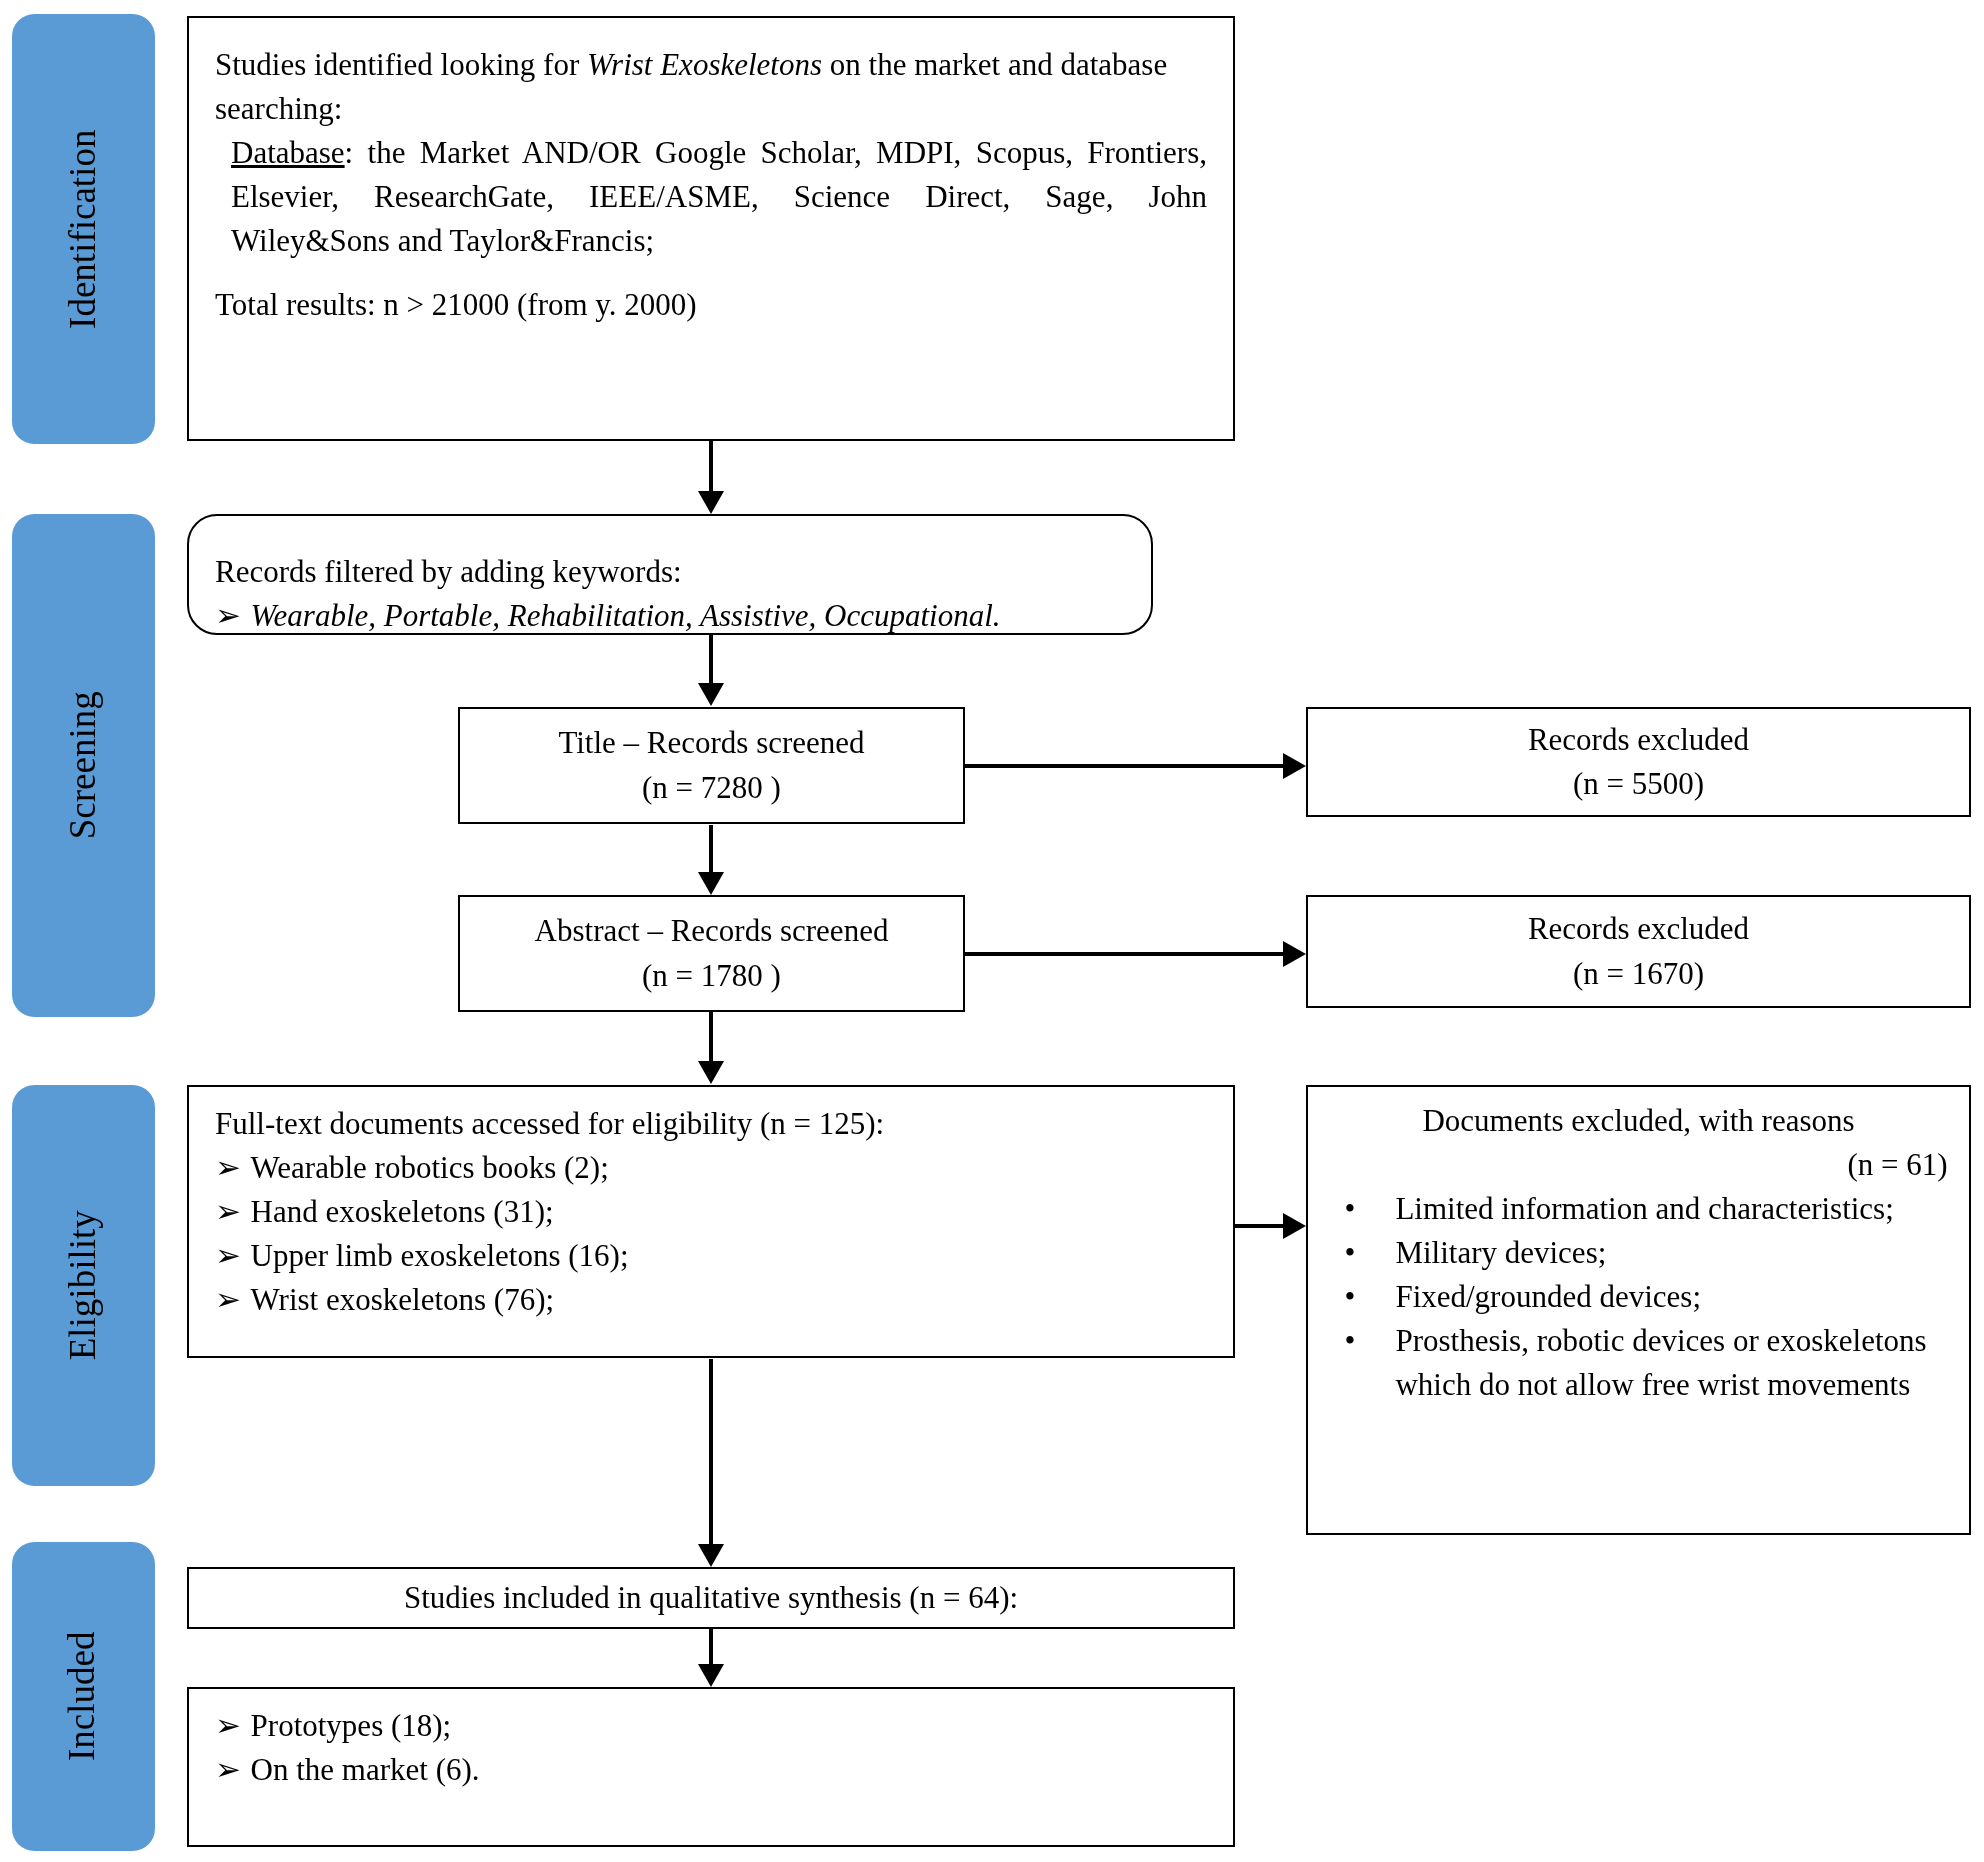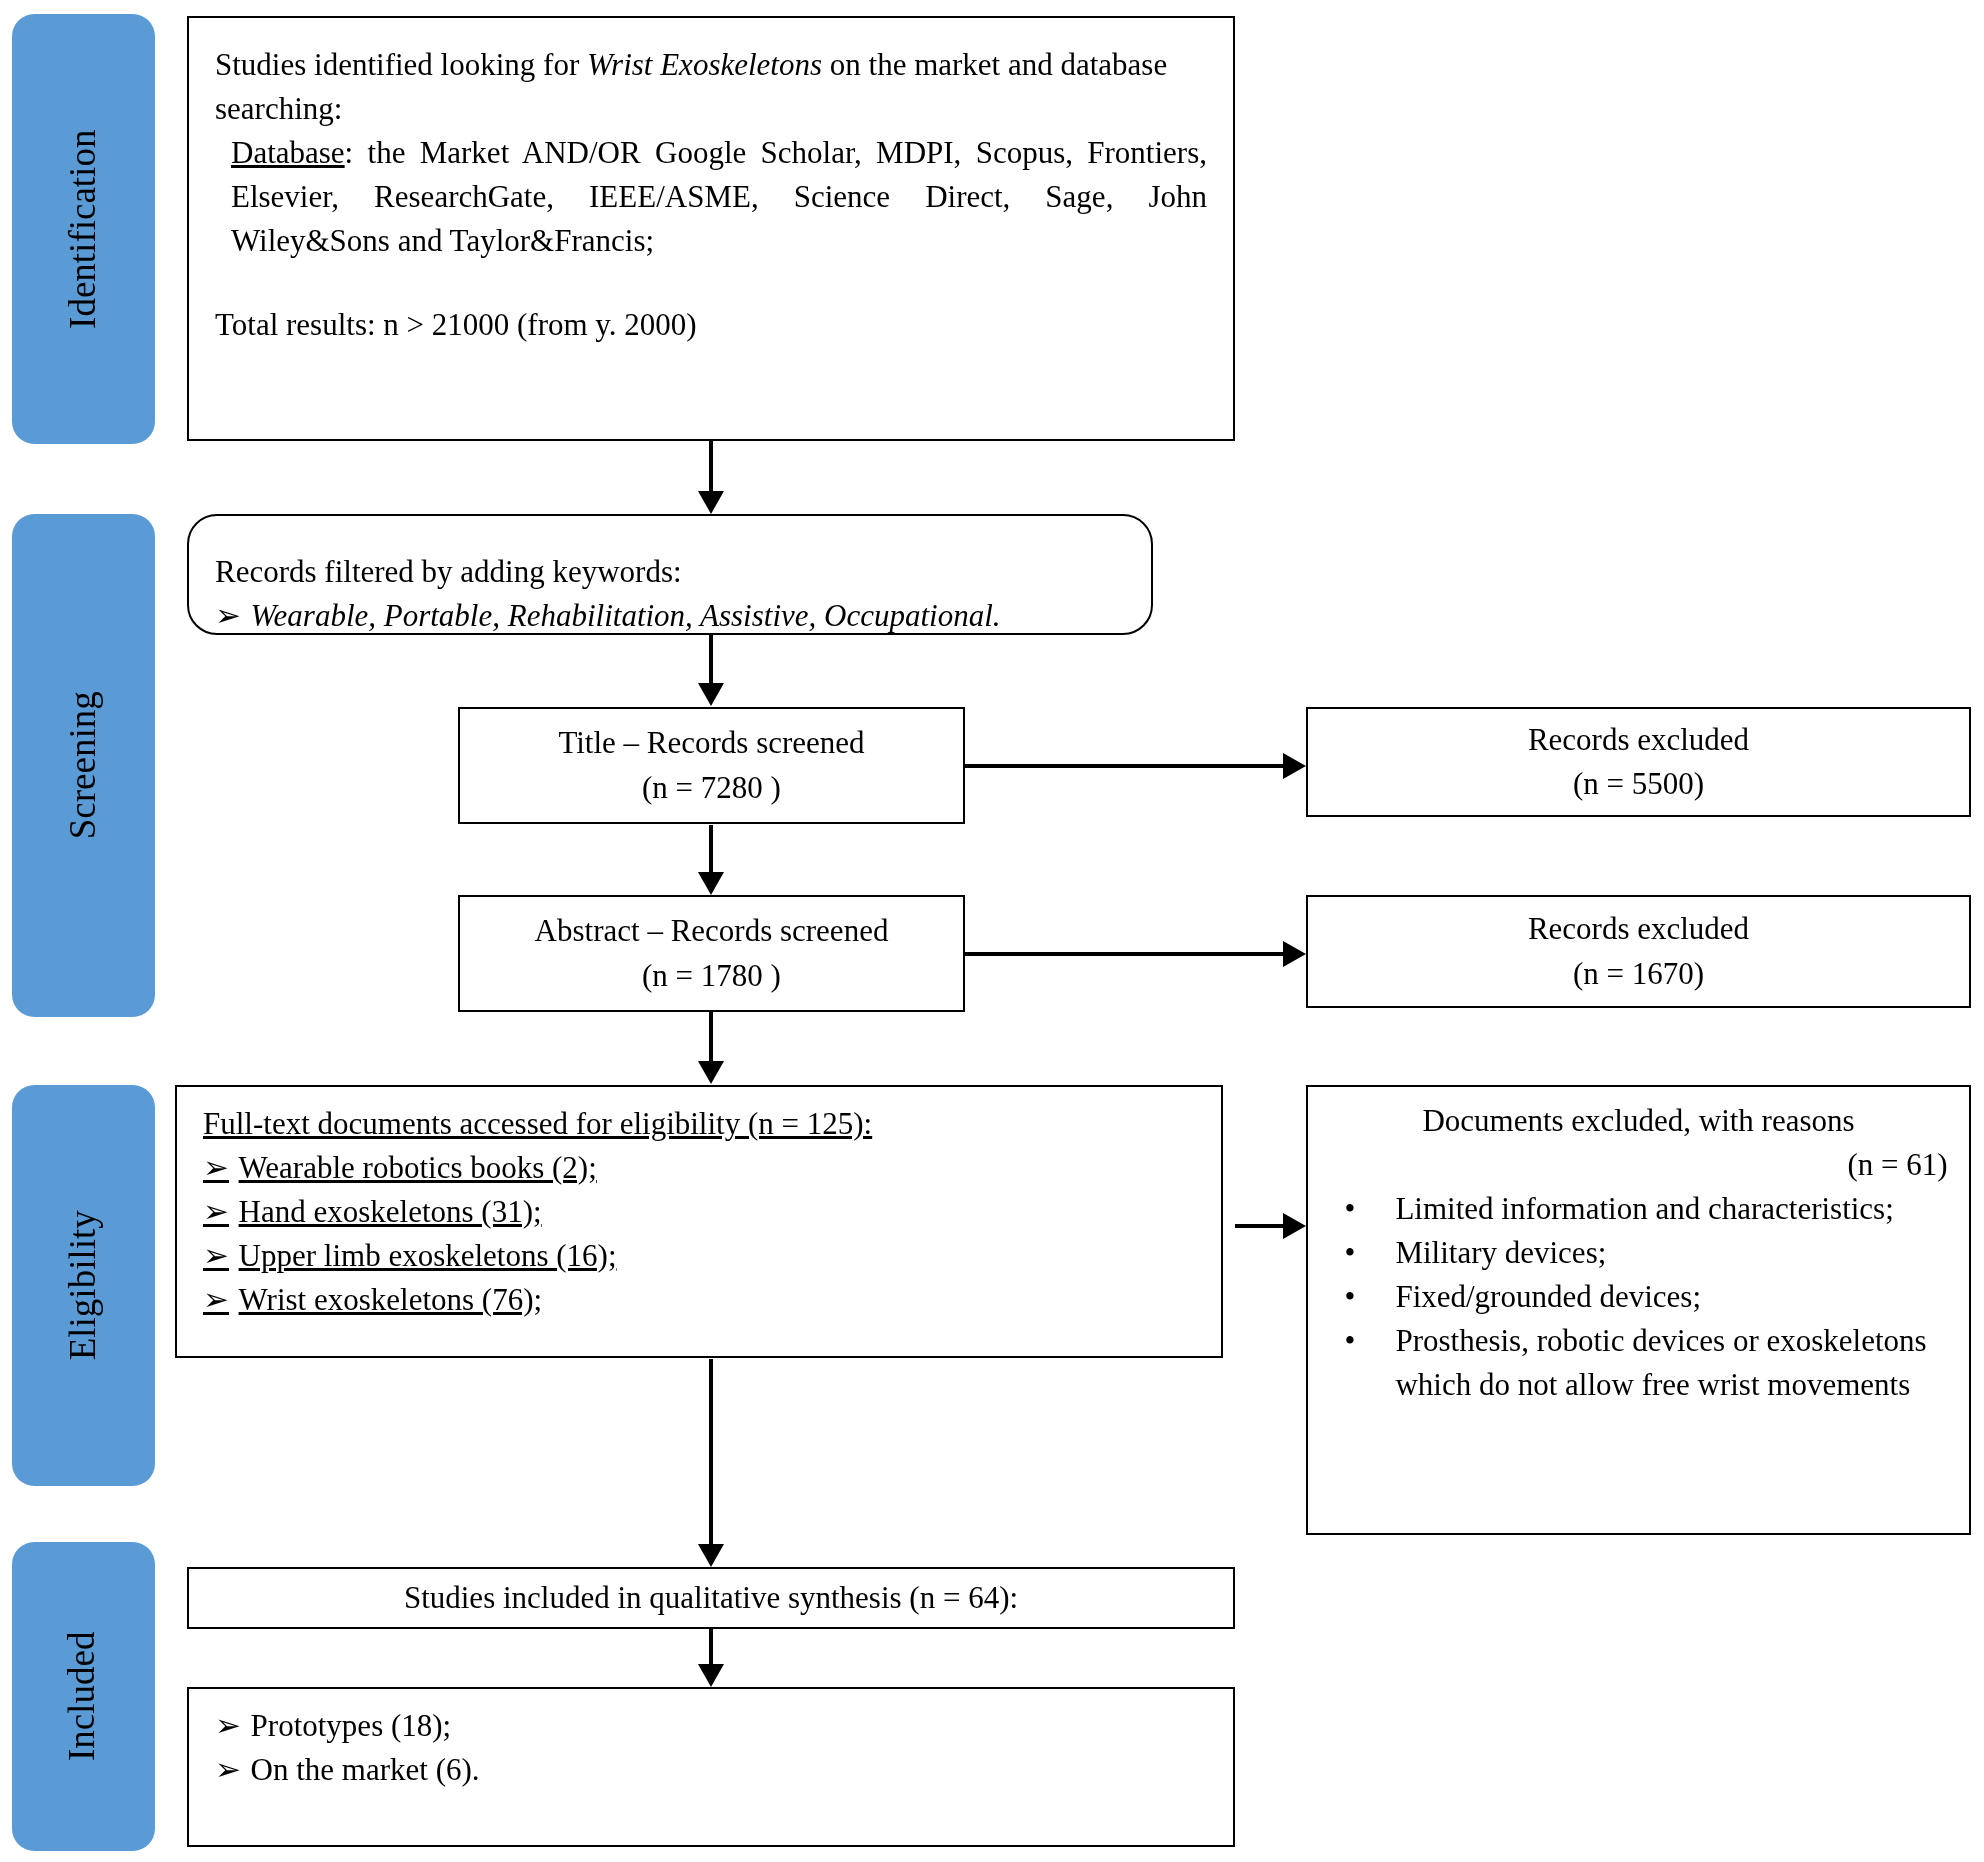--- a/index.html
+++ b/index.html
@@ -15,21 +15,21 @@
   }
   .stage-text { transform:rotate(-90deg); white-space:nowrap; font-size:37px; color:#000; }
   
   .box { position:absolute; background:#ffffff; border:2.1px solid #000; }
   .center-box { display:flex; flex-direction:column; align-items:center; justify-content:center; text-align:center; }
   .justify { text-align:justify; text-align-last:left;margin-left:16px; }
   .marker { display:inline-block; margin-right:9.6px; flex:none; }
   .bullet-line { display:flex; align-items:flex-start; }
   .dot-row { display:flex; align-items:flex-start; padding-left:15px; }
   .dot { width:51px; flex:none; }
-  .spacer-top { margin-top:40px; }
+  .spacer-top { margin-top:20px; }
   
   .arrow { position:absolute; background:#000; }
   .arrow-v { width:4.3px; }
   .arrow-v::after {
     content:""; position:absolute; left:50%; bottom:-22.4px; margin-left:-13.4px;
     border-left:13.4px solid transparent; border-right:13.4px solid transparent; border-top:23.5px solid #000;
   }
   .arrow-h { height:4.3px; }
   .arrow-h::after {
     content:""; position:absolute; top:50%; right:-22.4px; margin-top:-13.4px;
@@ -82,21 +82,21 @@
   <div class="box center-box" style="left:458px; top:895px; width:507px; height:117px;">
     <div>Abstract – Records screened</div>
     <div>(n = 1780 )</div>
   </div>
 
   <div class="box center-box" style="left:1306px; top:895px; width:665px; height:113px;">
     <div>Records excluded</div>
     <div>(n = 1670)</div>
   </div>
 
-  <div class="box" style="left:175px; top:1085px; width:1048px; height:273px; padding:15px 26px;text-decoration:underline;">
+  <div class="box" style="left:187px; top:1085px; width:1048px; height:273px; padding:15px 26px;">
     <p>Full-text documents accessed for eligibility (n = 125):</p>
     <div class="bullet-line">
         <span class="marker">➢</span>
         <span>Wearable robotics books (2);</span>
       </div>
     <div class="bullet-line">
         <span class="marker">➢</span>
         <span>Hand exoskeletons (31);</span>
       </div>
     <div class="bullet-line">

